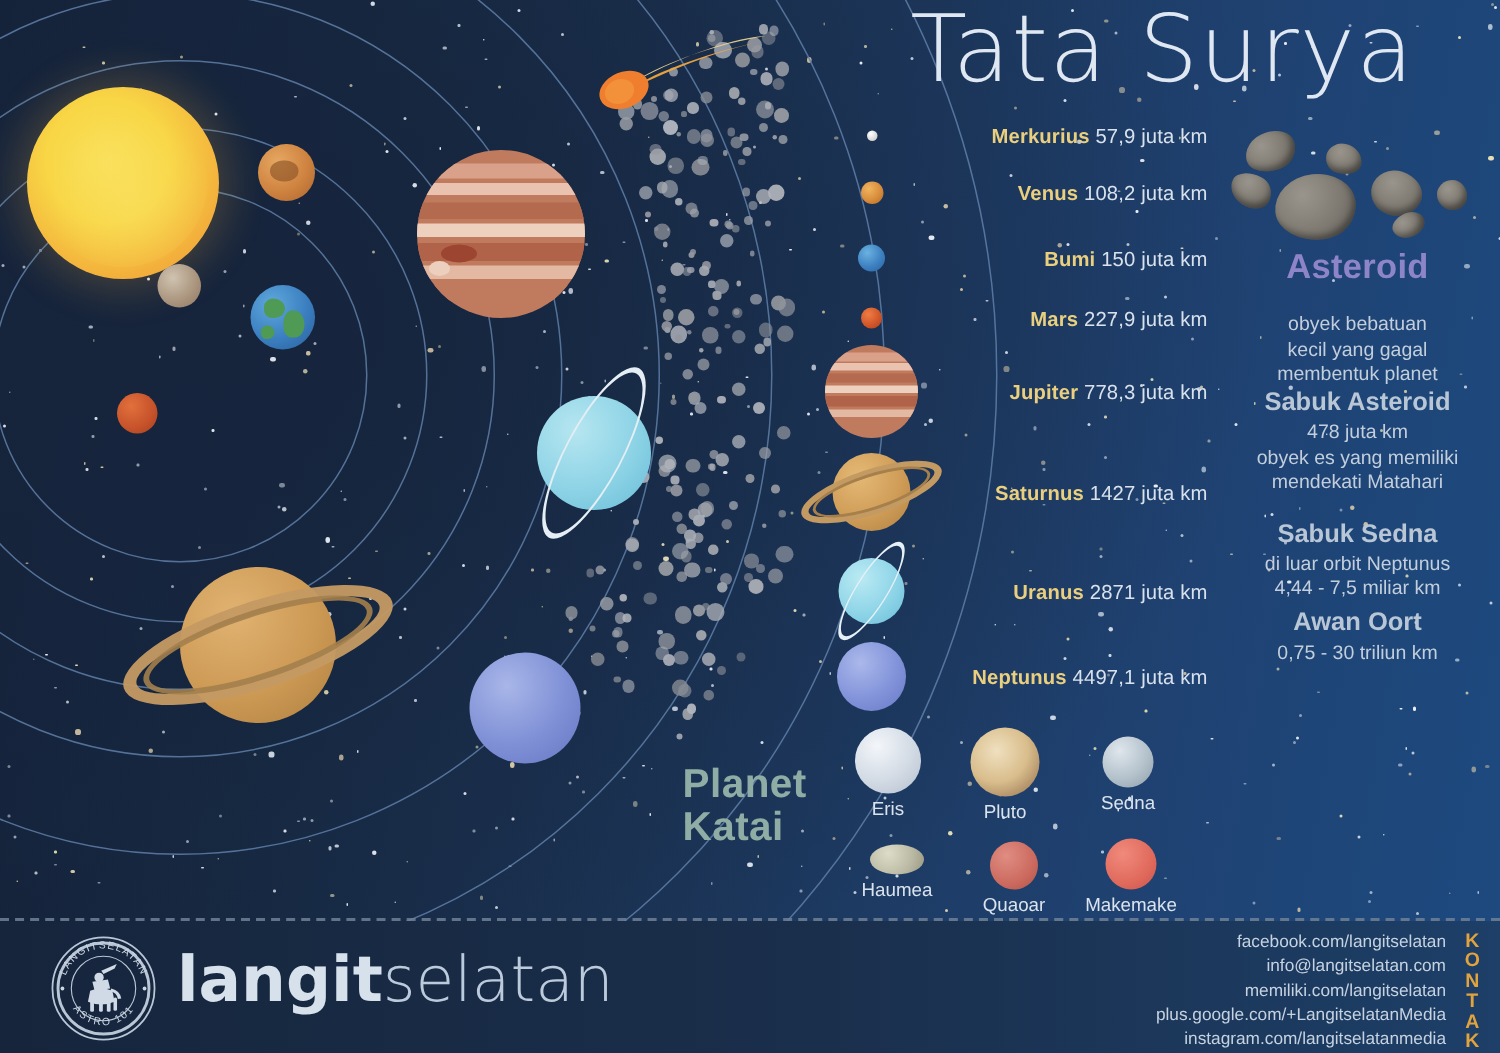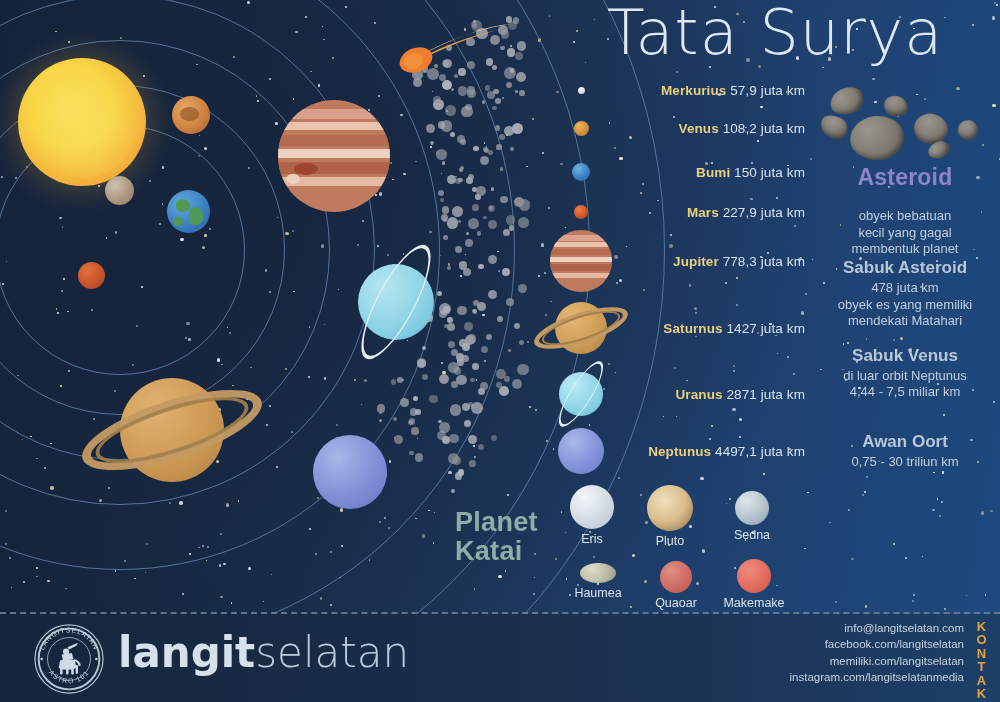--- a/index.html
+++ b/index.html
@@ -974,27 +974,27 @@
     <div class="body-txt" style="margin-top:2px;">
       <div>478 juta km</div>
     </div>
 
 
     <div class="body-txt">
       <div>obyek es yang memiliki</div>
       <div>mendekati Matahari</div>
     </div>
 
-    <div class="h-sub" style="margin-top:16px;">Sabuk Venus</div>
+    <div class="h-sub" style="margin-top:16px;">Sabuk Sedna</div>
     <div class="body-txt" style="margin-top:2px;">
       <div>di luar orbit Neptunus</div>
       <div>4,44 - 7,5 miliar km</div>
     </div>
 
-    <div class="h-sub" style="margin-top:31px;">Awan Oort</div>
+    <div class="h-sub" style="margin-top:4px;">Awan Oort</div>
     <div class="body-txt" style="margin-top:2px;">
       <div>0,75 - 30 triliun km</div>
     </div>
   </div>
 
   <div id="footer"></div>
   <div id="divider"></div>
 
   <svg id="logo-badge" viewBox="0 0 100 100">
     <defs>
@@ -1023,23 +1023,24 @@
       <rect x="59" y="58" width="3.2" height="12" rx="1.4"></rect>
       <path d="M57 50 q8 2 9 9 l-3 .5 q-1 -6 -7 -7 Z"></path>
     </g>
   </svg>
 
   <div id="wordmark">
     <span class="b">langit</span><span class="t">selatan</span>
   </div>
 
   <div id="contacts">
+      <div>facebook.com/langitselatan</div>
       <div>info@langitselatan.com</div>
-      <div>facebook.com/langitselatan</div>
       <div>memiliki.com/langitselatan</div>
+      <div>plus.google.com/+LangitselatanMedia</div>
       <div>instagram.com/langitselatanmedia</div>
     </div>
   <div id="kontak">
       <div>K</div>
       <div>O</div>
       <div>N</div>
       <div>T</div>
       <div>A</div>
       <div>K</div>
     </div>

